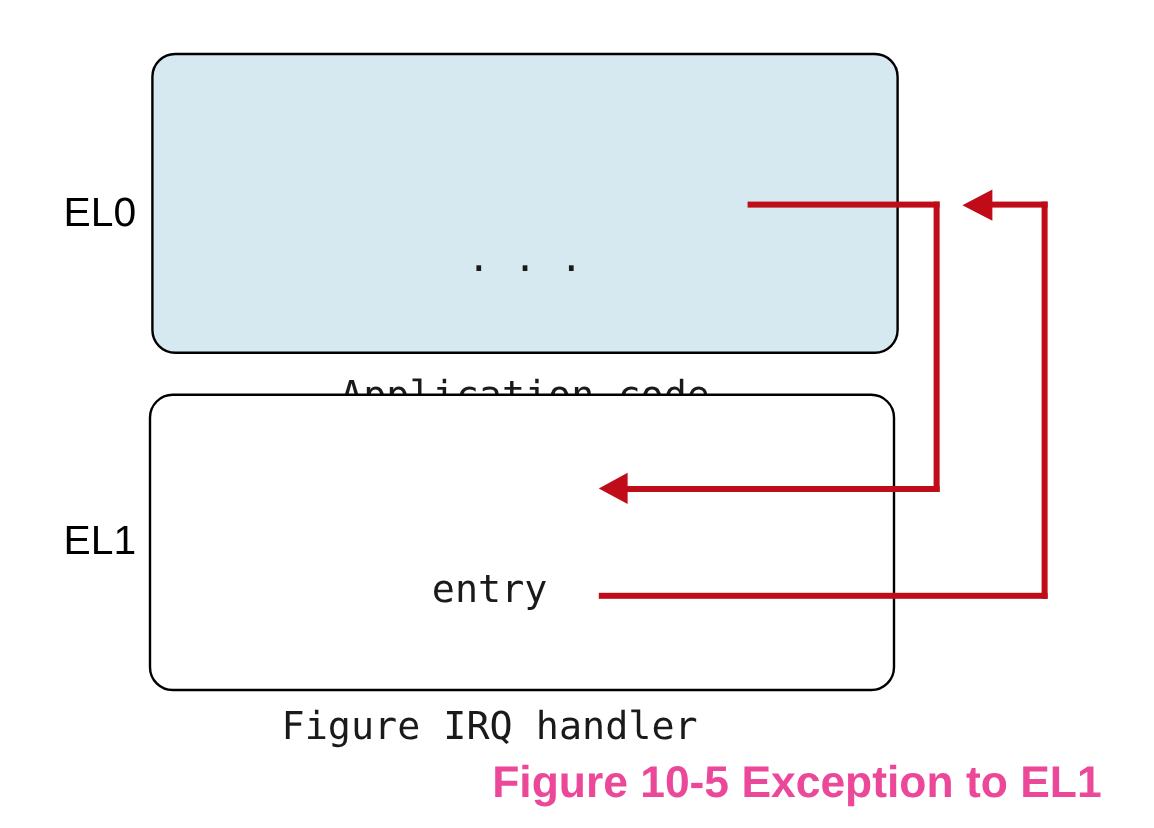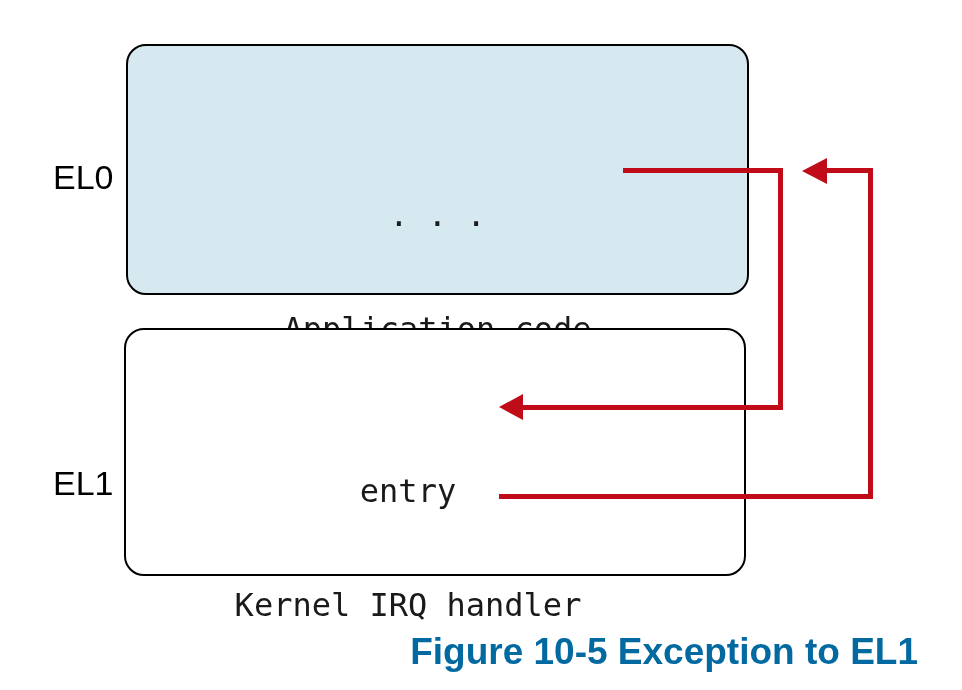--- a/index.html
+++ b/index.html
@@ -42,28 +42,28 @@
   .el-label {
     position: absolute;
     left: 53px;
     width: 62px;
     font-size: 34px;
     line-height: 36px;
     color: #000000;
     text-align: left;
   }
   .el-label.l0 { top: 159px; }
-  .el-label.l1 { top: 433px; margin-top: 32px; }
+  .el-label.l1 { top: 433px; }
   .caption {
     position: absolute;
     right: 44px;
     top: 631px;
     font-size: 37px;
     font-weight: bold;
-    color: #0369a1;
+    color: #ec4899;
     white-space: nowrap;
   }
   .seg { position: absolute; background: var(--arrow, #c00c18); }
   
   .seg-a1 { left: 623px; top: 168px; width: 160px; height: 5px; }
   .seg-a2 { left: 778px; top: 168px; width: 5px;  height: 242px; }
   .seg-a3 { left: 521px; top: 405px; width: 262px; height: 5px; }
   .head-a {
     position: absolute; left: 499px; top: 394px;
     width: 0; height: 0;
@@ -95,21 +95,21 @@
     <div class="mono-lines el0-lines">
       <div>. . .</div>
       <div>Application code</div>
       <div>. . .</div>
     </div>
   </div>
 
   <div class="box box-el1">
     <div class="mono-lines el1-lines">
       <div>entry</div>
-      <div>Kernel IRQ handler</div>
+      <div>Figure IRQ handler</div>
       
     </div>
   </div>
 
   <div class="seg seg-a1"></div>
   <div class="seg seg-a2"></div>
   <div class="seg seg-a3"></div>
   <div class="head-a"></div>
 
   <div class="seg seg-b1"></div>

